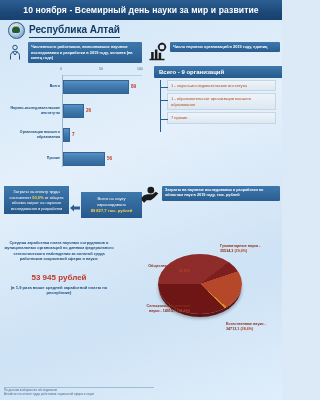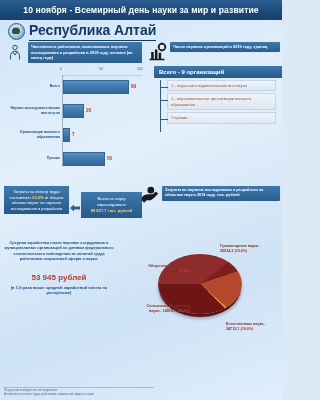--- a/index.html
+++ b/index.html
@@ -35,21 +35,21 @@
     width:15px;height:15px;border-radius:50%;
     background:radial-gradient(circle at 40% 35%,#eaf3fb 0%,#b9d2e8 45%,#4a7fb0 100%);
     border:1px solid #2d5c8a;position:relative;flex:0 0 auto;
   }
   .rep-emblem:after{
     content:"";position:absolute;left:3px;top:4px;width:8px;height:6px;
     background:#1f5d3a;border-radius:3px 3px 2px 2px;
     box-shadow:0 -2px 0 -1px #c8a02a;
   }
   .rep-name{
-    font-size:14px;font-weight:bold;color:#123a63;
+    font-size:10px;font-weight:bold;color:#123a63;
     border-bottom:1px solid #123a63;padding-bottom:2px;white-space:nowrap;
   }
   
   .hdr{
     background:linear-gradient(180deg,#3d78ad 0%,#2a5e91 100%);
     color:#fff;font-size:3.9px;line-height:1.42;font-weight:bold;
     padding:2px 3px;border-radius:1px;
   }
   .icon-box{
     width:22px;height:20px;flex:0 0 auto;position:relative;

